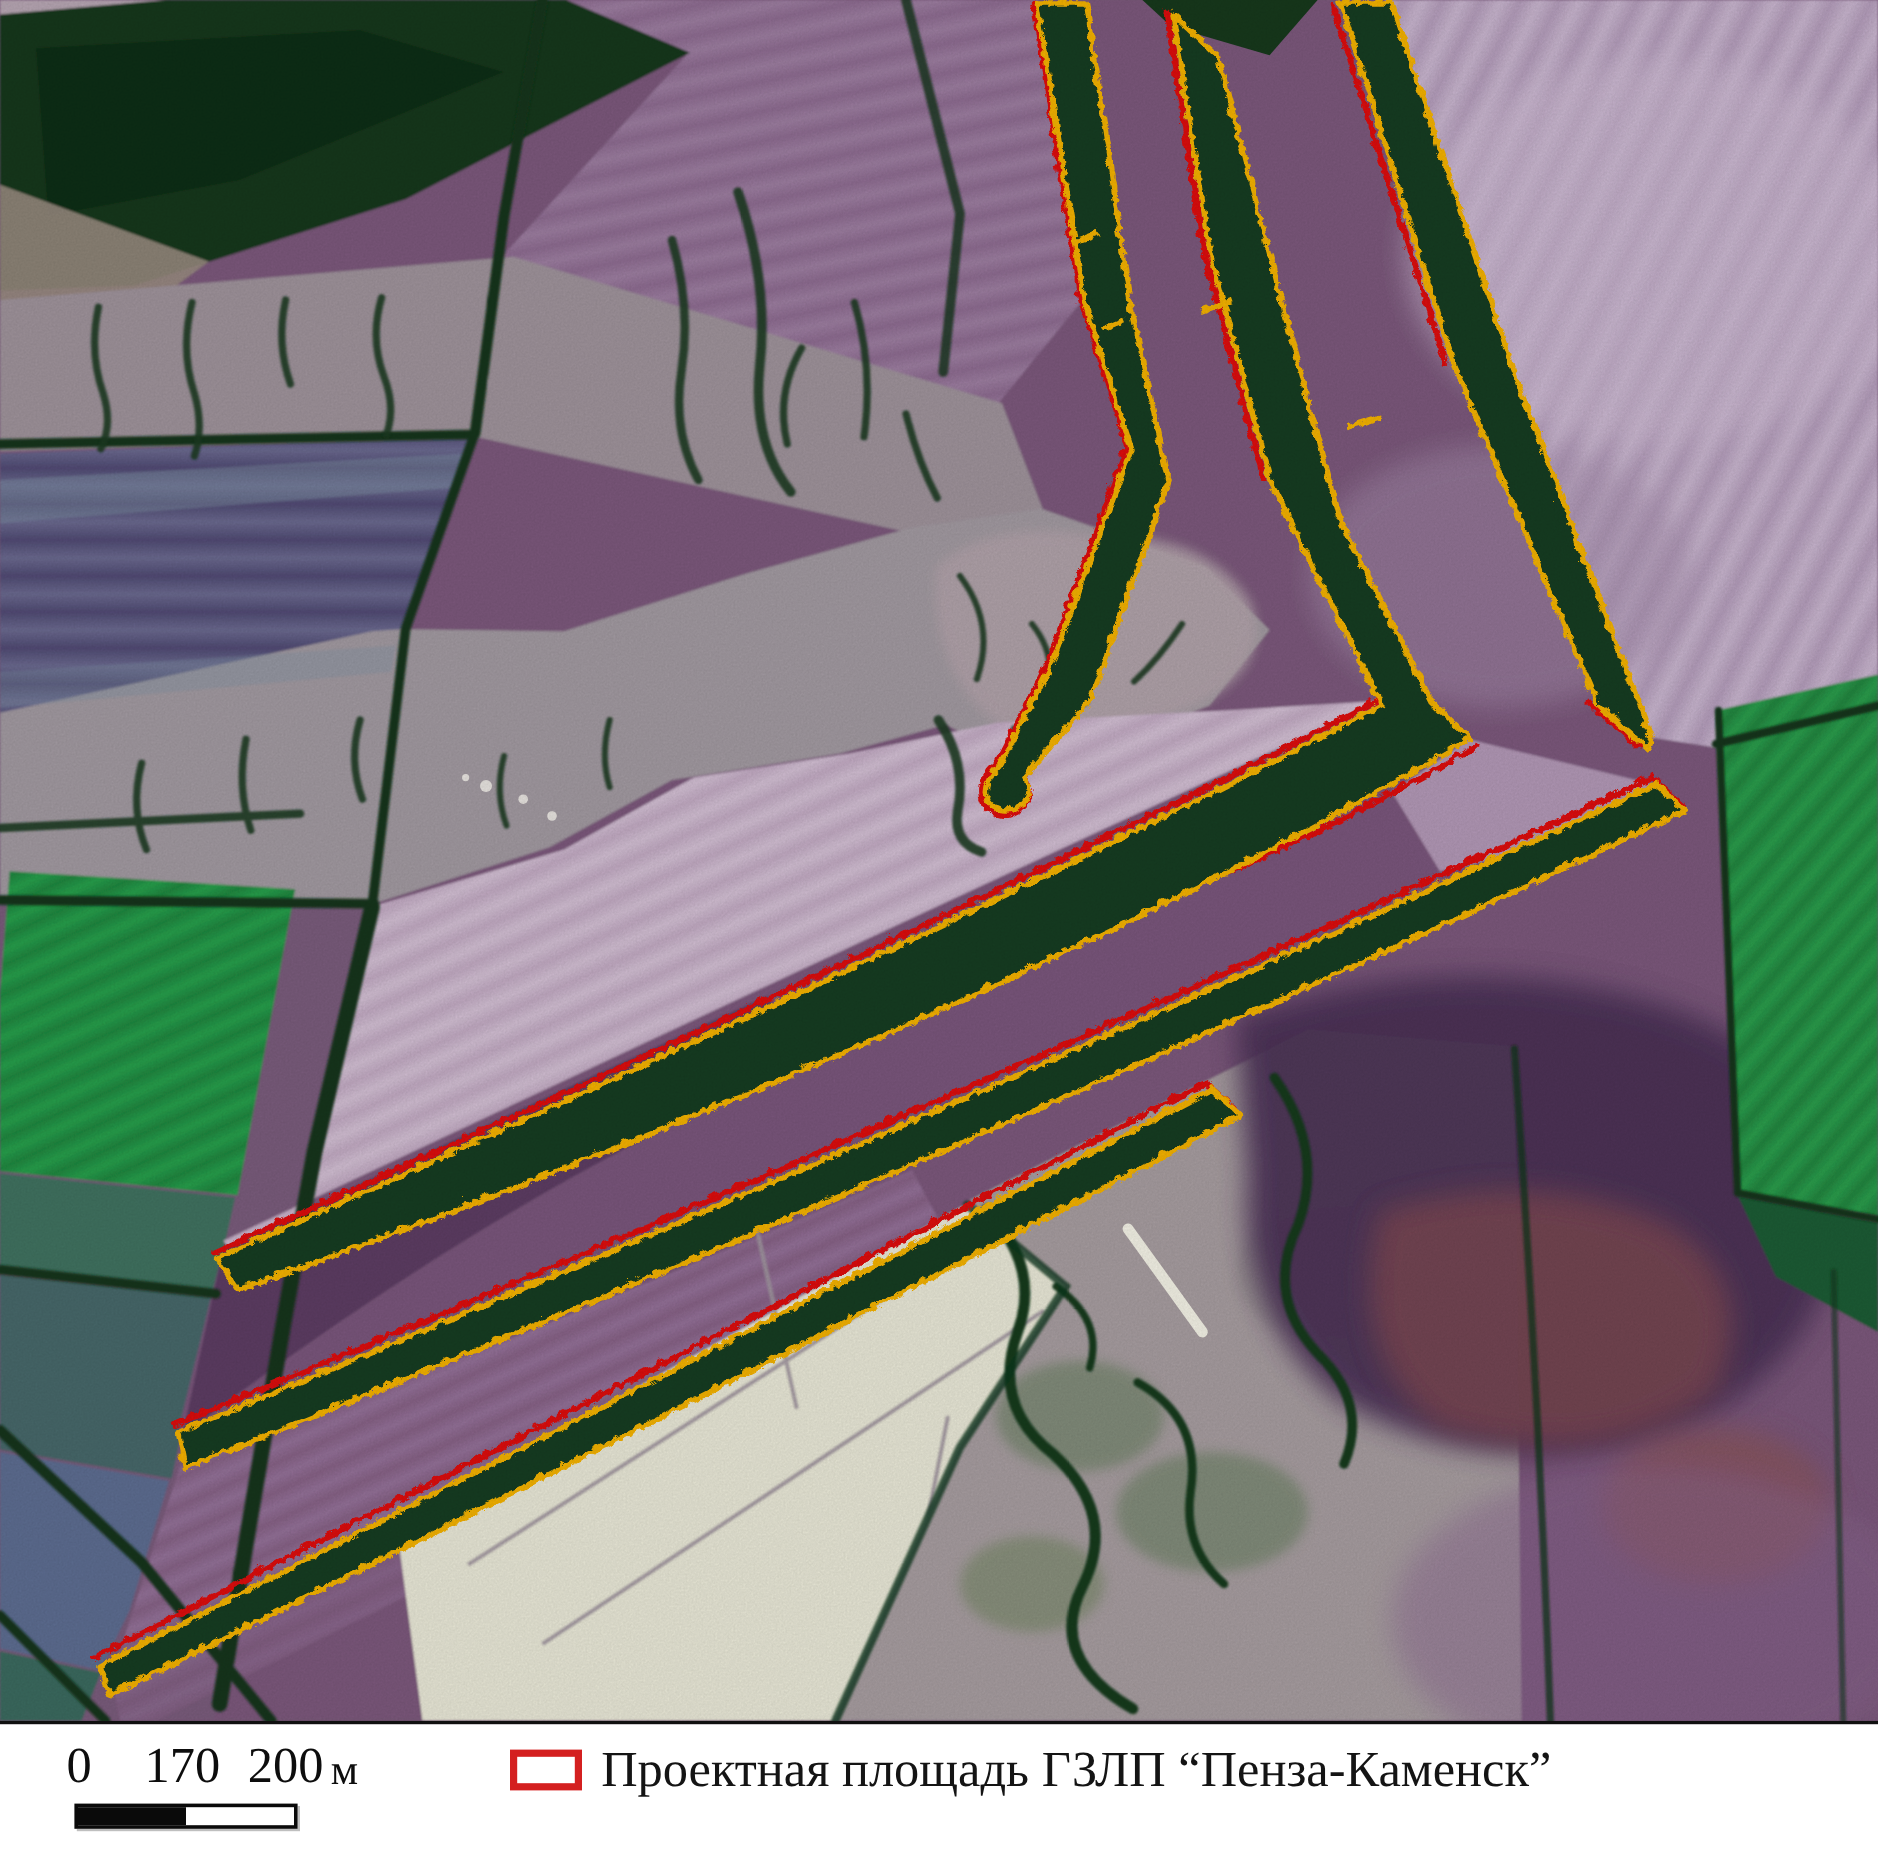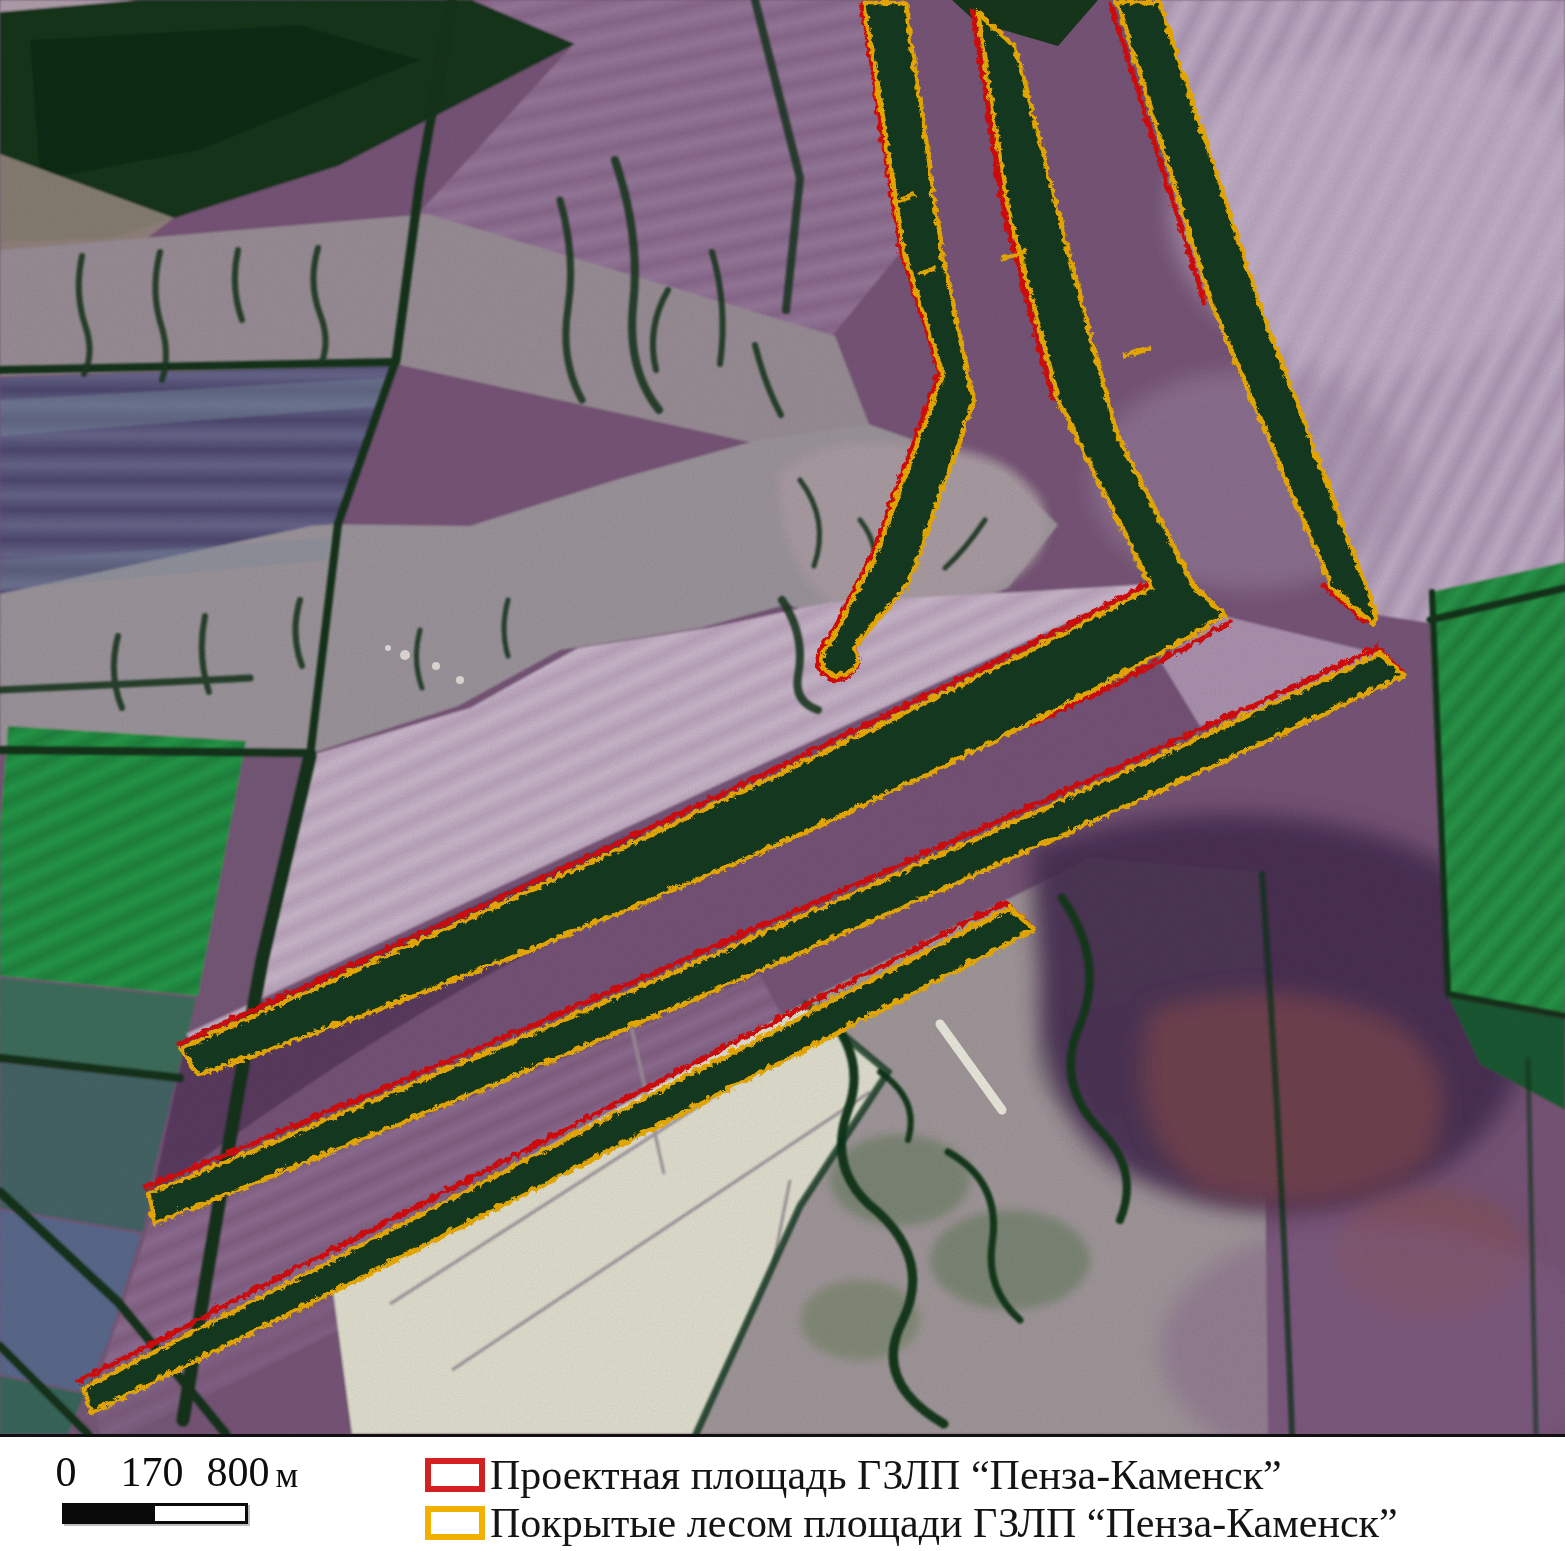--- a/index.html
+++ b/index.html
@@ -34,21 +34,21 @@
   #scale-bar{
     position:absolute;left:62px;top:66px;width:180px;height:15px;
     border:3px solid #0a0a0a;background:#ffffff;
     box-shadow:2px 2px 0 rgba(0,0,0,.25);
   }
   #scale-bar-fill{
     position:absolute;left:0;top:0;width:90px;height:15px;background:#0a0a0a;
   }
   .legend-row{
     position:absolute;left:425px;height:40px;
-    display:flex;align-items:center;gap:5px;
+    display:flex;align-items:center;gap:16px;
   }
   #legend-row-project{top:18px;}
   #legend-row-forested{top:66px;}
   .legend-swatch{
     width:48px;height:22px;background:#ffffff;flex:0 0 auto;
   }
   #legend-swatch-project{border:6px solid #d42020;}
   #legend-swatch-forested{border:6px solid #f2b100;}
   .legend-label{
     font-size:42px;color:#141414;line-height:1;white-space:nowrap;
@@ -263,30 +263,26 @@
 
   <rect x="0" y="0" width="1565" height="1434" filter="url(#grain)" opacity="0.10"></rect>
 </svg>
 </div>
 
 <div id="footer">
 
   <div>
     <span class="scale-tick" style="left:66px">0</span>
     <span class="scale-tick" style="left:152px">170</span>
-    <span class="scale-tick" style="left:238px">800</span>
+    <span class="scale-tick" style="left:238px">200</span>
     <span id="scale-unit" style="left:287px">м</span>
     <div id="scale-bar">
       <div id="scale-bar-fill"></div>
     </div>
   </div>
 
   <div class="legend-row" id="legend-row-project">
     <span class="legend-swatch" id="legend-swatch-project"></span>
     <span class="legend-label">Проектная площадь ГЗЛП “Пенза-Каменск”</span>
   </div>
 
-  <div class="legend-row" id="legend-row-forested">
-    <span class="legend-swatch" id="legend-swatch-forested"></span>
-    <span class="legend-label">Покрытые лесом площади ГЗЛП “Пенза-Каменск”</span>
-  </div>
 
 </div>
 
 </body></html>

